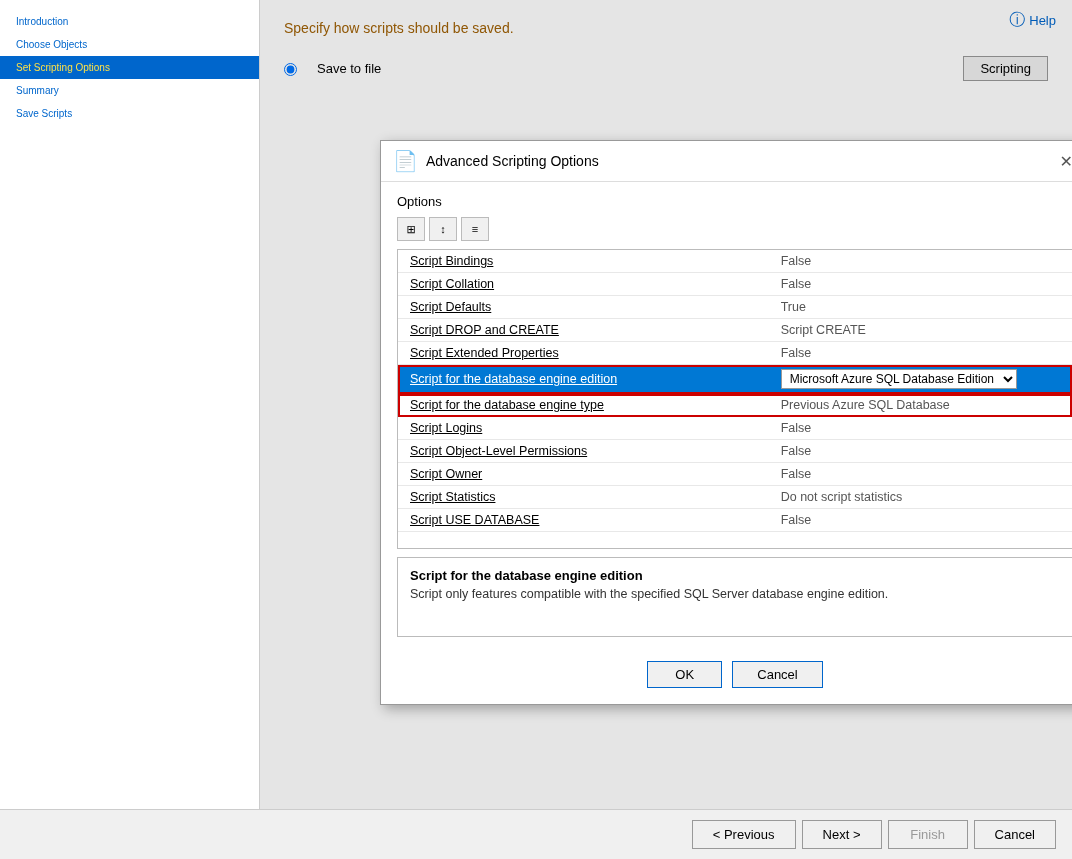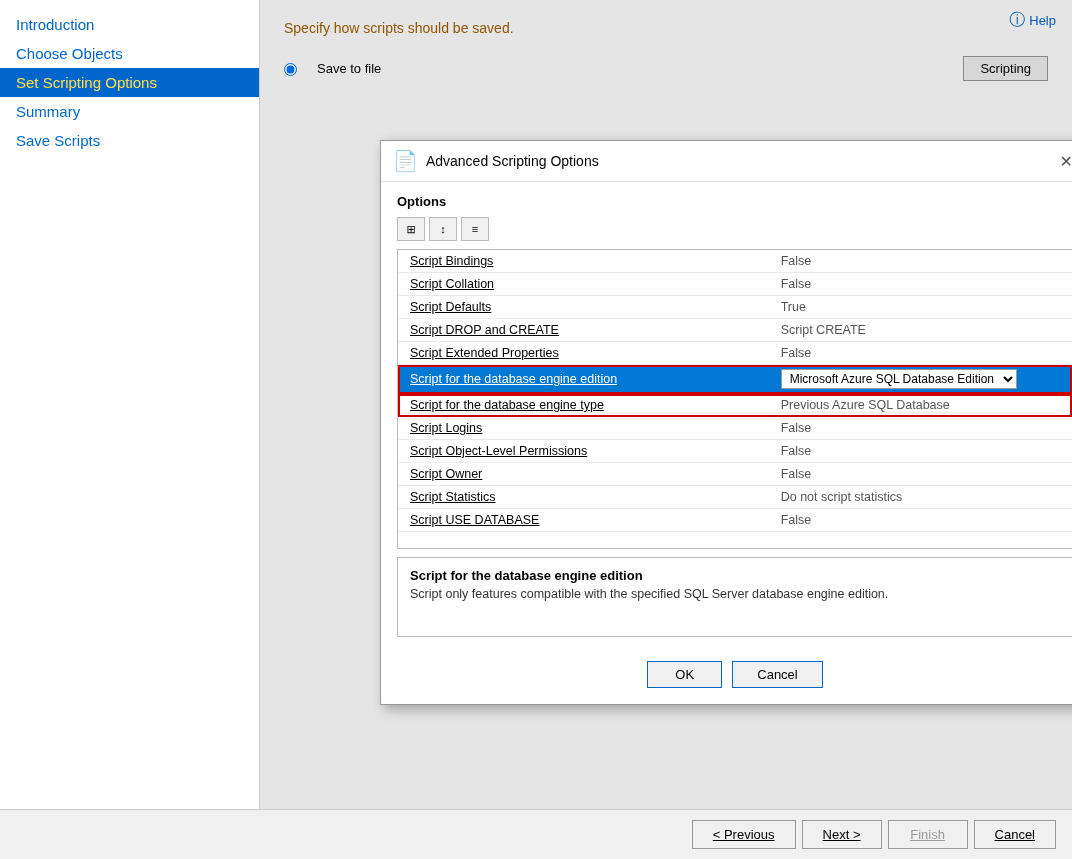--- a/index.html
+++ b/index.html
@@ -34,21 +34,21 @@
       background: #fff;
       border-right: 1px solid #ccc;
       padding: 10px 0;
       flex-shrink: 0;
     }
 
     .sidebar-item {
       padding: 6px 16px;
       cursor: pointer;
       color: #0066cc;
-      font-size: 15px;
+      font-size: 10px;
     }
 
     .sidebar-item.active {
       background: #0066cc;
       color: #fde047;
     }
 
     
     .main-content {
       flex: 1;
@@ -121,21 +121,20 @@
       background: #f0f0f0;
     }
 
     .footer-btn {
       padding: 6px 20px;
       border: 1px solid #999;
       background: #f0f0f0;
       cursor: pointer;
       font-size: 13px;
       min-width: 80px;
-      text-decoration: underline;
     }
 
     .footer-btn:disabled {
       color: #999;
       cursor: default;
     }
 
     
     .modal-backdrop {
       position: absolute;
@@ -182,21 +181,21 @@
       font-size: 16px;
       color: #555;
       padding: 0 4px;
     }
 
     .modal-body {
       padding: 12px 16px;
     }
 
     .options-label {
-      font-weight: bold;
+      font-weight: normal;
       margin-bottom: 8px;
       font-size: 13px;
     }
 
     .toolbar-icons {
       display: flex;
       gap: 4px;
       margin-bottom: 8px;
     }
 

